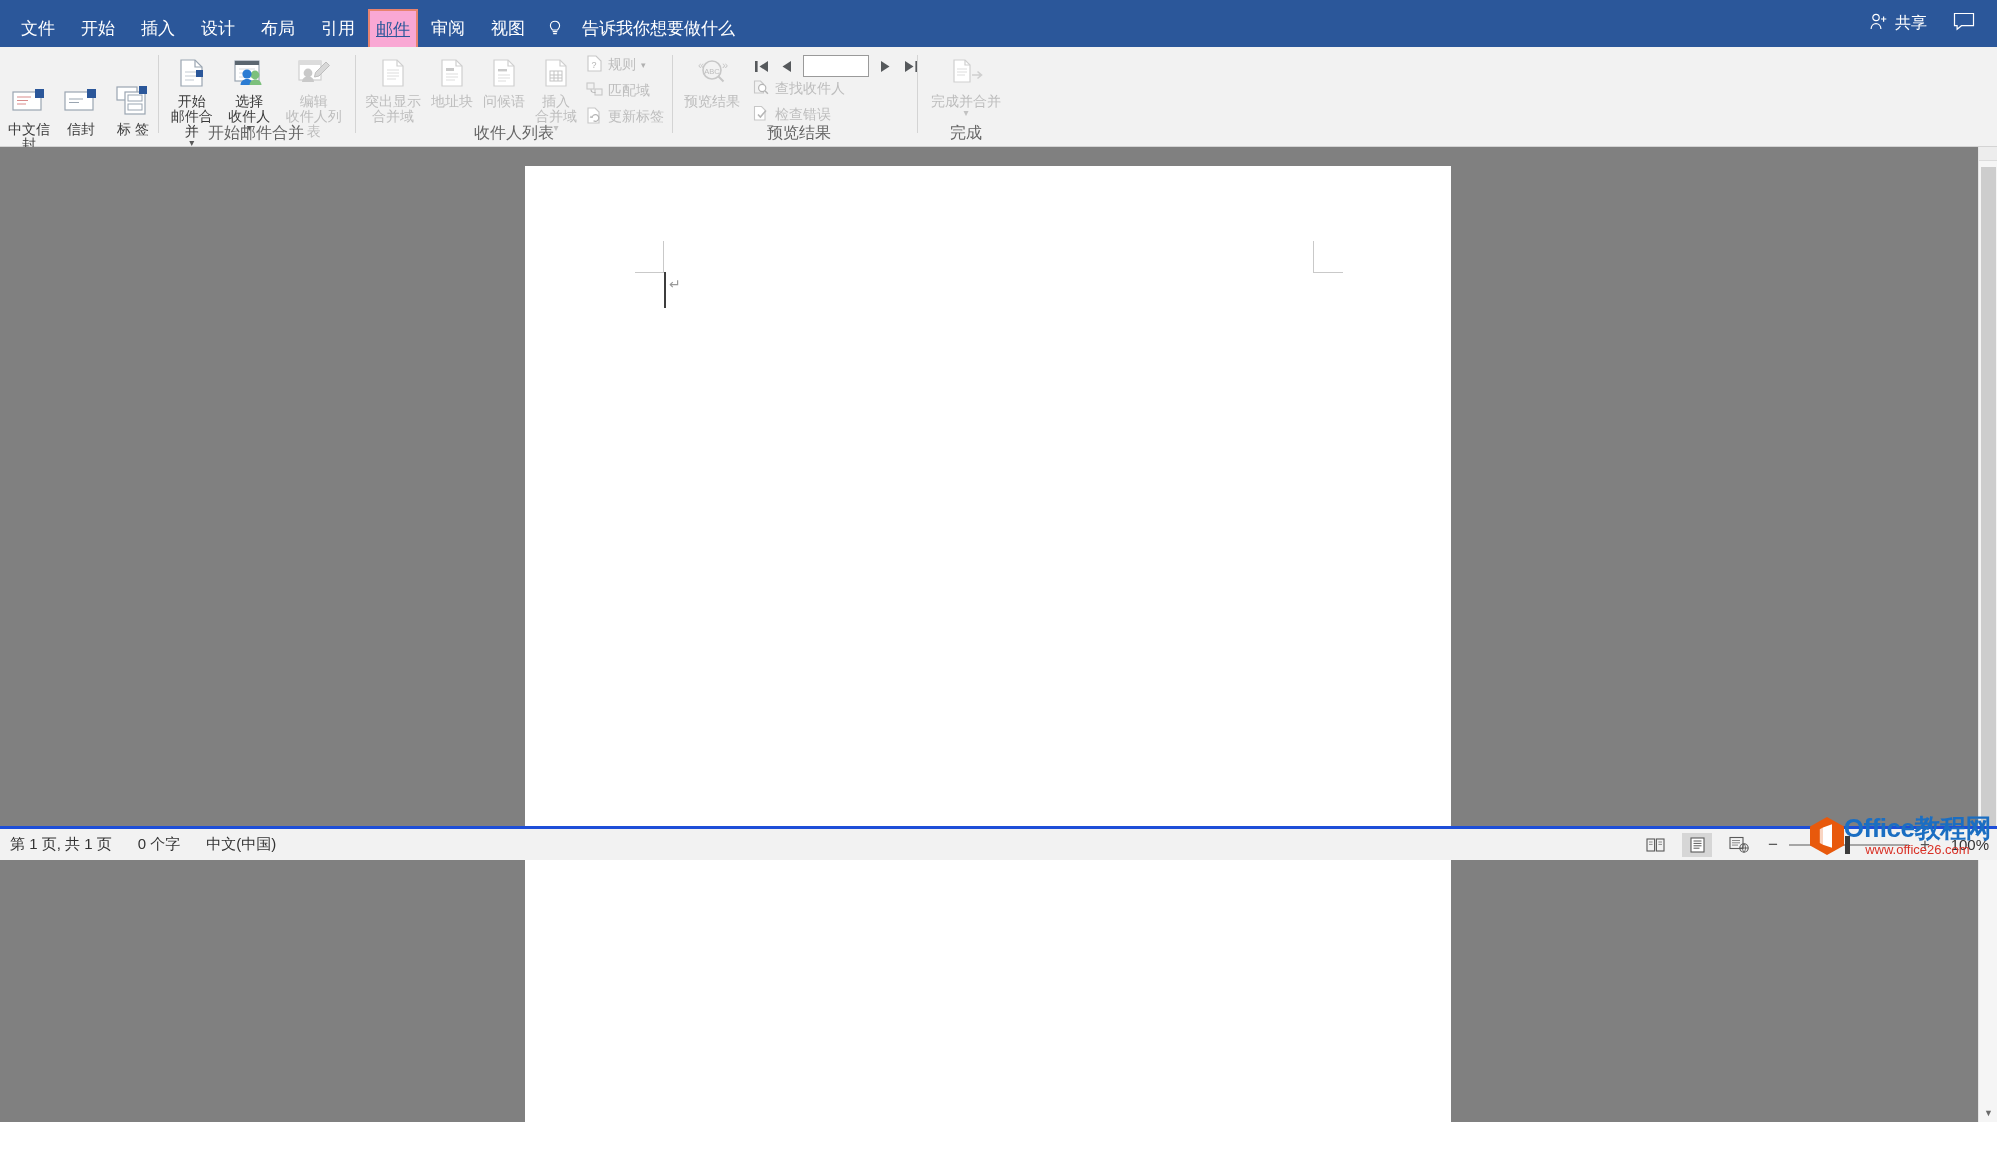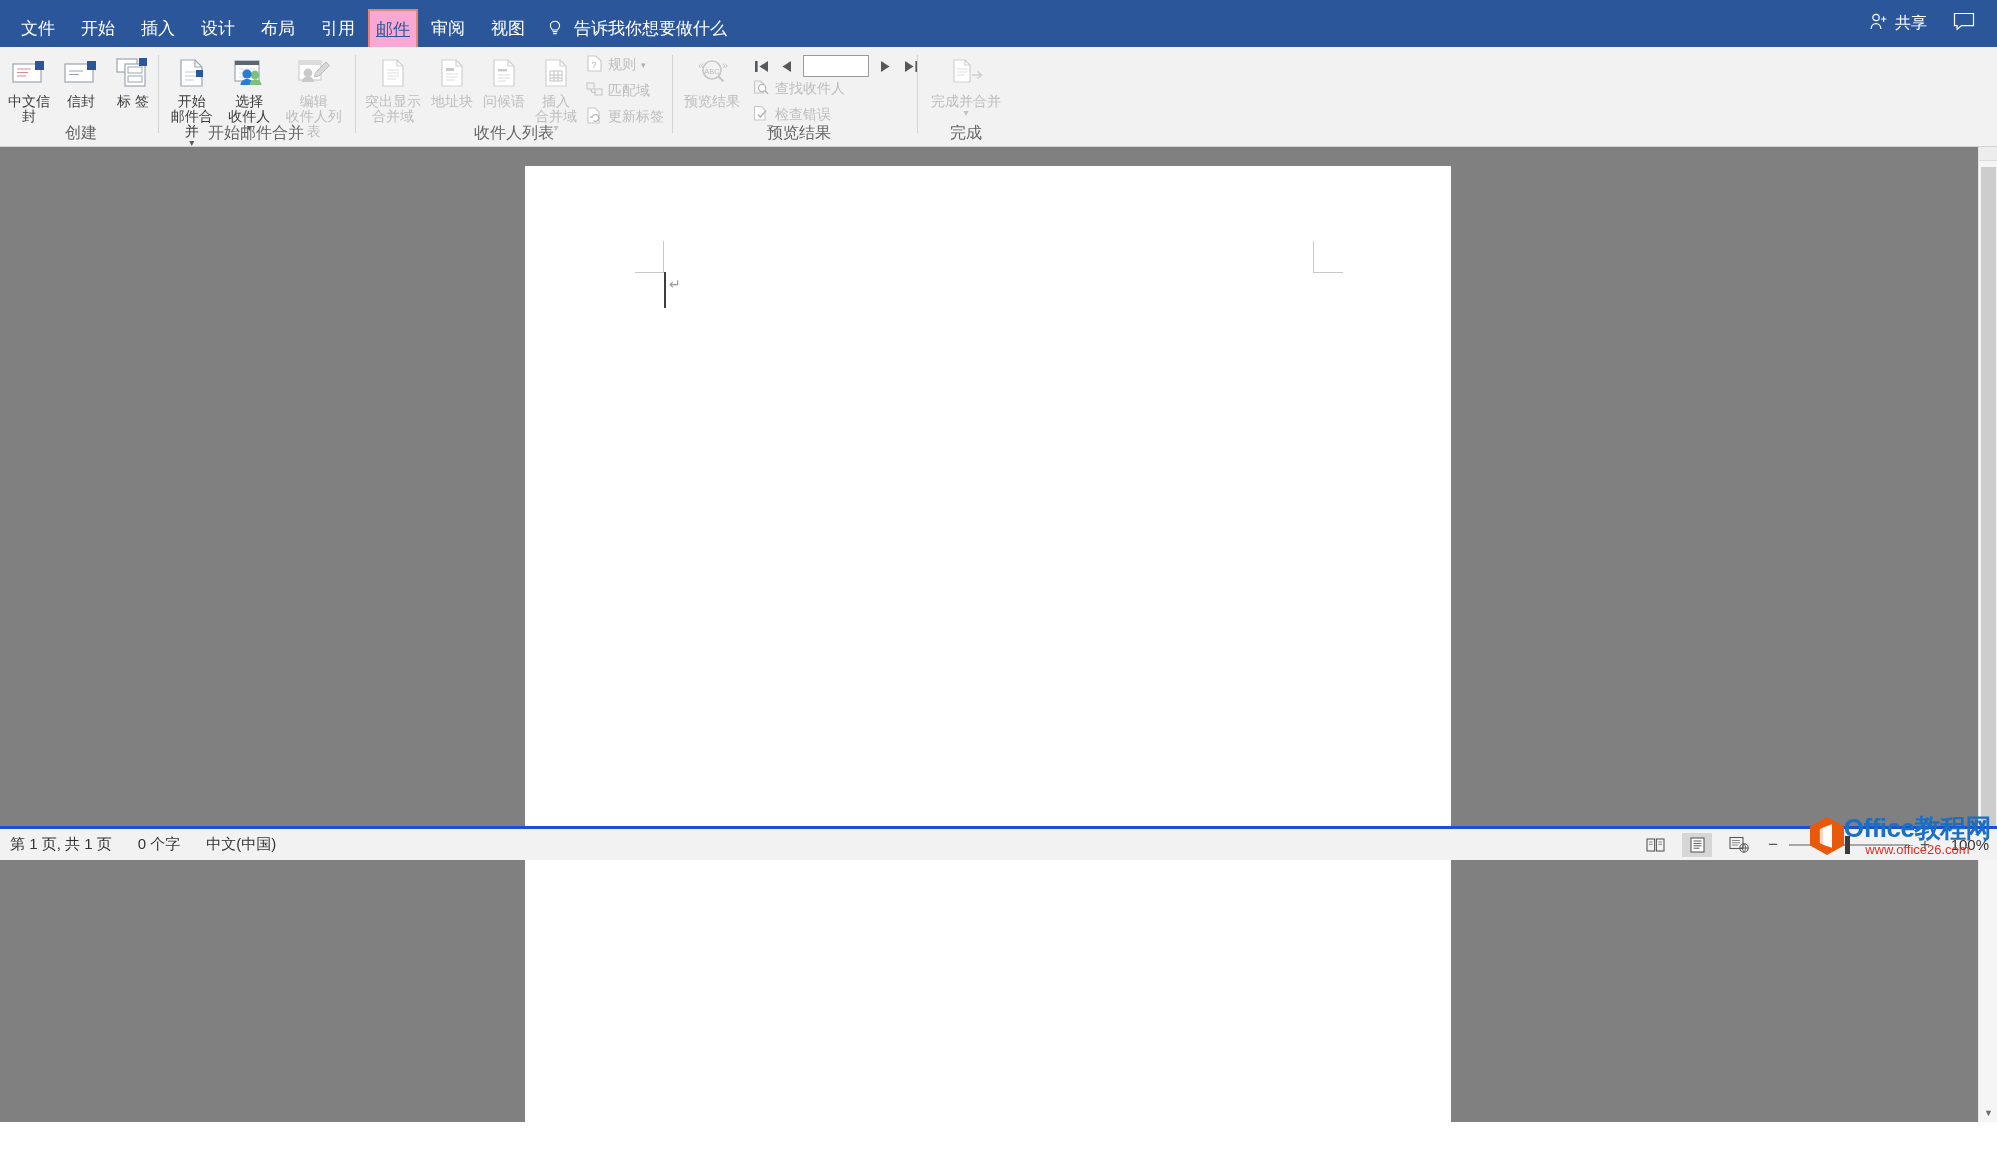--- a/index.html
+++ b/index.html
@@ -25,21 +25,21 @@
   .tab.active {
     background: #f9a8d4; color: #2b579a;
     border: 2px solid #e8836f;
     border-bottom: none;
     height: 38px;
     position: relative; z-index: 5;
     padding: 0 6px;
     text-decoration: underline;
   }
   .tellme {
-    display: flex; align-items: center; gap: 12px;
+    display: flex; align-items: center; gap: 20px;
     color: #ffffff; font-size: 17px; height: 38px; padding: 0 10px;
     white-space: nowrap;
   }
   .bulb { width: 14px; height: 16px; display: inline-block; position: relative; }
   .bulb svg { display:block; }
   .tr-area {
     position: absolute; right: 8px; top: 0; height: 47px;
     display: flex; align-items: center; gap: 26px; padding-right: 14px;
   }
   .share-btn { display: flex; align-items: center; gap: 7px; color: #fff; font-size: 16px; }
@@ -186,21 +186,21 @@
               <path d="M1.5 1.5h19v12.2h-12l-4.4 3.6v-3.6H1.5z" fill="none" stroke="#fff" stroke-width="1.2"></path>
             </svg>
         </span>
       </div>
     </div>
   </div>
 
   <div class="ribbon">
    <div class="ribbon-inner">
 
-    <div class="group" style="left:4px; width:154px;">
+    <div class="group" style="left:4px; width:154px;margin-top:28px;">
       <div class="items">
         <div class="big-btn enabled">
           <span class="ico">
             <svg width="36" height="28" viewBox="0 0 36 28">
               <rect x="2" y="5" width="28" height="18" fill="#fff" stroke="#9aa5b1" stroke-width="1.2"></rect>
               <path d="M6 10h14M6 13.5h11M6 17h9" stroke="#d98b8b" stroke-width="1.1"></path>
               <rect x="24" y="2" width="9" height="9" fill="#2b579a"></rect>
             </svg>
           </span>
           <span class="lbl">中文信封</span>

